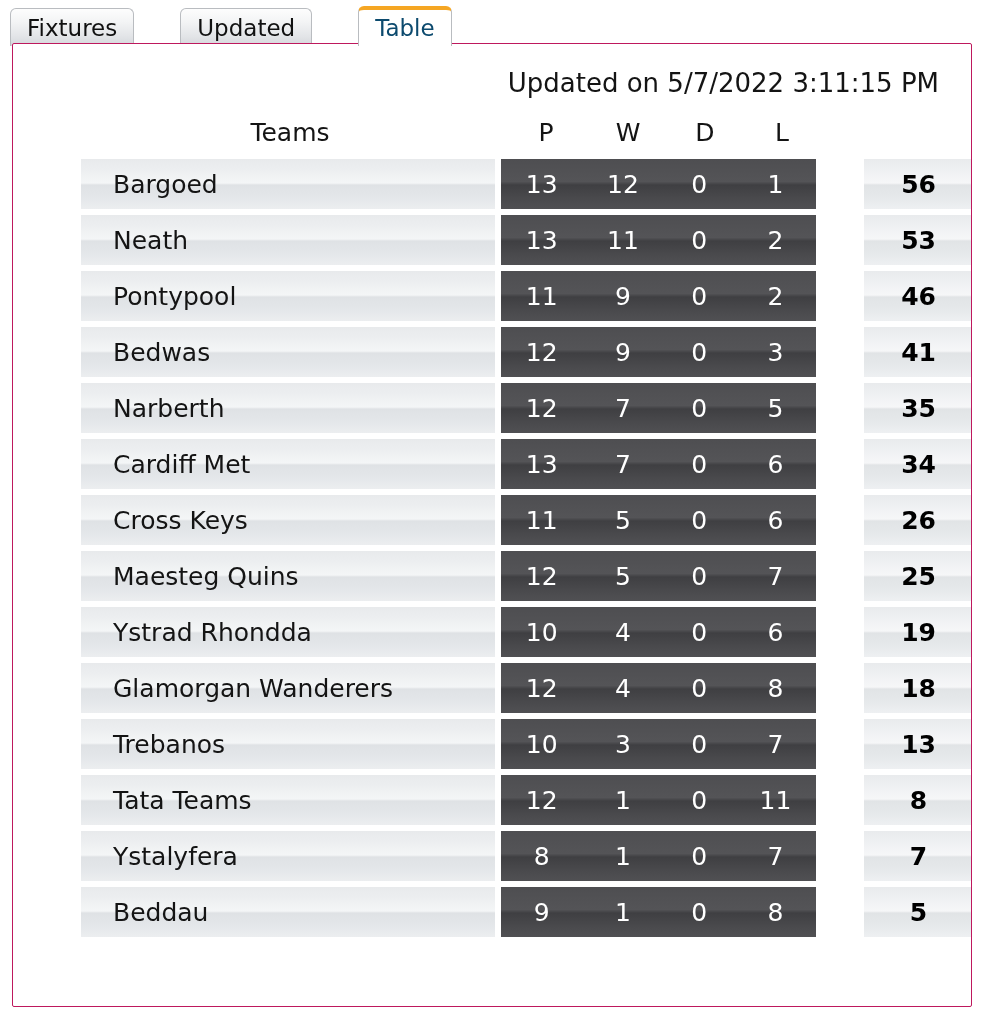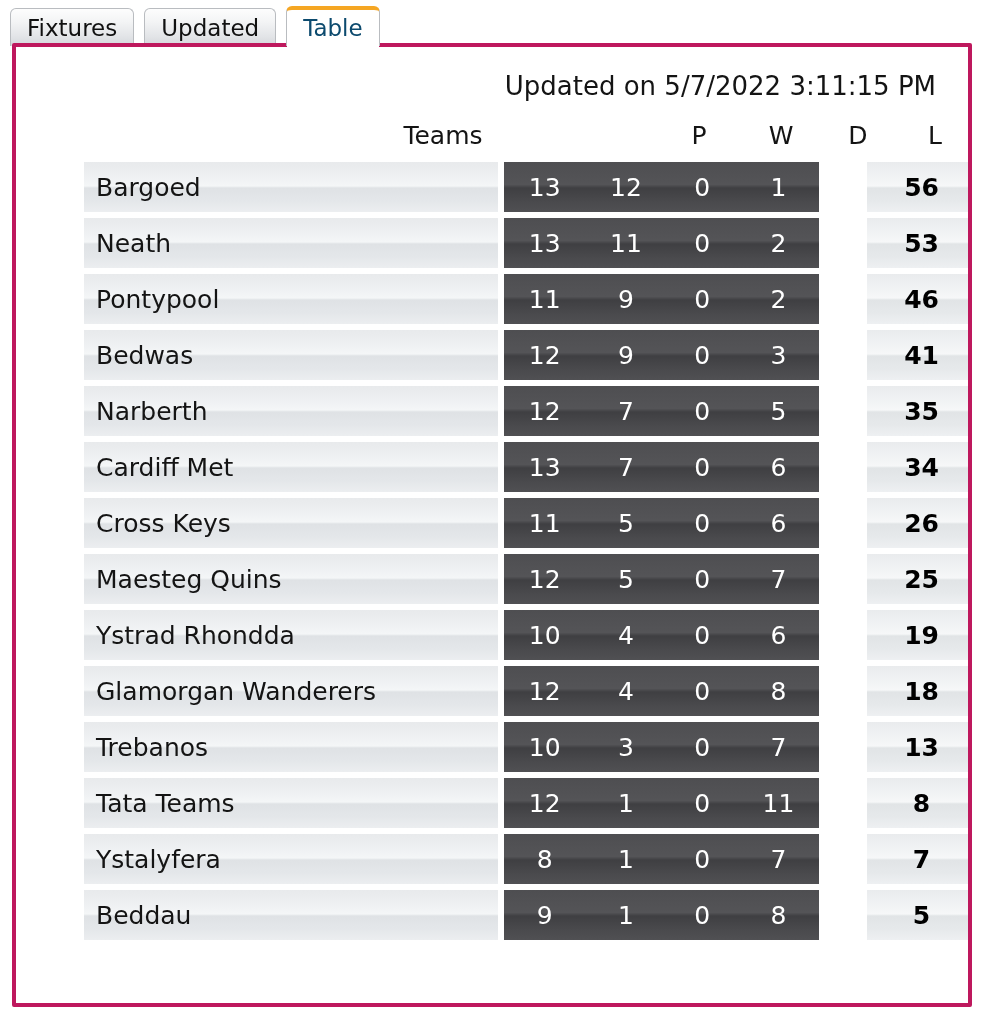--- a/index.html
+++ b/index.html
@@ -11,20 +11,21 @@
     overflow: hidden;
   }
 
   
   #tabstrip {
     position: absolute;
     left: 0; top: 0;
     width: 982px; height: 46px;
     display: flex;
     align-items: flex-end;
+    gap: 36px;
   }
   .tab {
     position: relative;
     height: 38px;
     margin-left: 10px;
     padding: 0 16px;
     display: flex;
     align-items: center;
     justify-content: center;
     font-size: 23px;
@@ -50,21 +51,21 @@
     height: 3px;
     background: #ffffff;
   }
 
   
   #panel {
     position: absolute;
     left: 12px; top: 43px;
     width: 960px; height: 964px;
     background: #ffffff;
-    border: 4px solid #be185d;
+    border: 1px solid #be185d;
     border-radius: 2px;
     overflow: hidden;
   }
 
   #updated-line {
     position: absolute;
     right: 32px; top: 24px;
     font-size: 26px;
     color: #141414;
     white-space: nowrap;
@@ -75,21 +76,21 @@
     position: absolute;
     left: 0; top: 66px;
     width: 960px;
   }
   .row {
     display: flex;
     align-items: center;
     height: 56px;
     padding-left: 68px;
   }
-  .head-row { height: 46px; justify-content: flex-end; }
+  .head-row { height: 46px; }
 
   .c-team   { width: 418px; }
   .c-p, .c-w, .c-d, .c-l { width: 82px; }
   .c-w { width: 82px; }
   .c-d { width: 72px; }
   .c-l { width: 82px; }
   .c-pts   { width: 110px; }
 
   .head-row .cell {
     font-size: 25px;
@@ -100,21 +101,21 @@
   .head-row .c-team { text-align: center; }
 
   .gap { width: 6px; }
 
   
   .body-row .cell { height: 50px; }
 
   .cell-team {
     display: flex;
     align-items: center;
-    padding-left: 12px;
+    padding-left: 32px;
     font-size: 25px;
     color: #141414;
     background: linear-gradient(to bottom,
         #e8eaec 0%, #eceef0 20%, #f4f6f7 48%, #dfe2e5 52%, #e4e7ea 78%, #eceef0 100%);
     white-space: nowrap;
     overflow: hidden;
   }
   .cell-num {
     display: flex;
     align-items: center;

